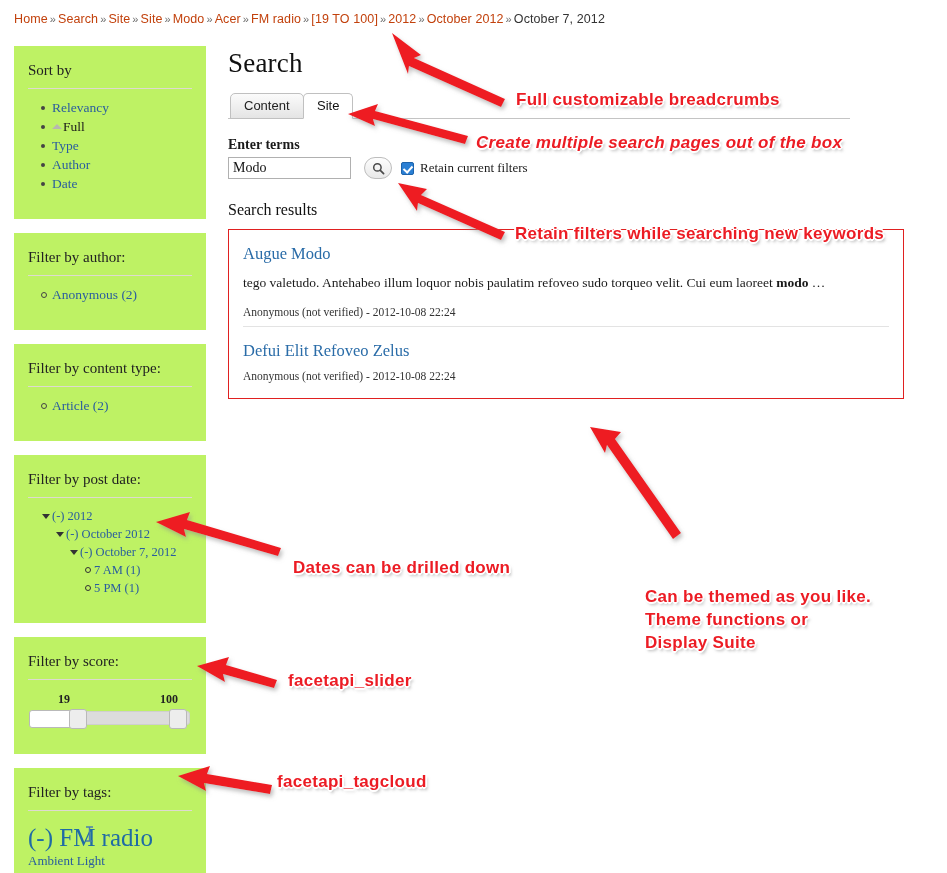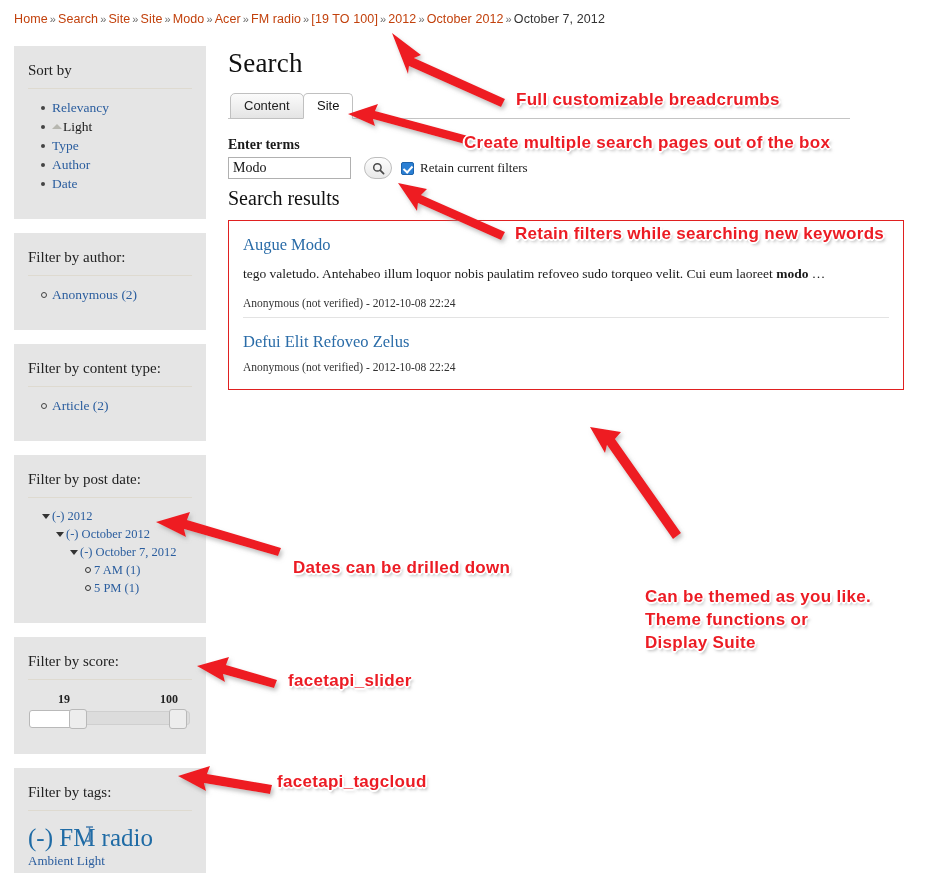--- a/index.html
+++ b/index.html
@@ -30,21 +30,21 @@
   .breadcrumb .sep { color: #6b6b6b; padding: 0 2px; font-size: 11px; }
   .breadcrumb .current { color: #333333; }
 
   
   .sidebar {
     position: absolute;
     left: 14px; top: 46px;
     width: 192px;
   }
   .block {
-    background: #e5e5e5;
+    background: #bef264;
     padding: 16px 14px 18px 14px;
     margin-bottom: 14px;
   }
   .block-title {
     font-family: "Liberation Serif", serif;
     font-size: 15px;
     color: #222222;
     border-bottom: 1px solid #dedad0;
     padding-bottom: 9px;
     margin: 0 0 10px 0;
@@ -261,24 +261,24 @@
   }
   .chk-label {
     margin-left: 6px;
     font-family: "Liberation Serif", serif;
     font-size: 13px;
     color: #1a1a1a;
   }
 
   .results-title {
     font-family: "Liberation Serif", serif;
-    font-size: 20px;
+    font-size: 16px;
     font-weight: normal;
     color: #111;
-    margin: 8px 0 10px 0;
+    margin: 22px 0 10px 0;
   }
   .results-box {
     border: 1px solid #e02020;
     padding: 10px 14px 8px 14px;
     width: 676px;
   }
   .result {
     padding: 4px 0 8px 0;
   }
   .result + .result { border-top: 1px solid #e3e3e3; padding-top: 14px; }
@@ -342,21 +342,21 @@
   <div class="breadcrumb">
     <a href="#">Home</a><span class="sep">»</span><a href="#">Search</a><span class="sep">»</span><a href="#">Site</a><span class="sep">»</span><a href="#">Site</a><span class="sep">»</span><a href="#">Modo</a><span class="sep">»</span><a href="#">Acer</a><span class="sep">»</span><a href="#">FM radio</a><span class="sep">»</span><a href="#">[19 TO 100]</a><span class="sep">»</span><a href="#">2012</a><span class="sep">»</span><a href="#">October 2012</a><span class="sep">»</span><span class="current">October 7, 2012</span>
   </div>
 
   <div class="sidebar">
 
     <div class="block">
       <div class="block-title">Sort by</div>
       <ul class="bullet-disc">
         <li><a href="#" class="lbl">Relevancy</a></li>
-        <li class="active-sort"><span class="sort-arrow"></span><span class="lbl">Light</span></li>
+        <li class="active-sort"><span class="sort-arrow"></span><span class="lbl">Full</span></li>
         <li><a href="#" class="lbl">Type</a></li>
         <li><a href="#" class="lbl">Author</a></li>
         <li><a href="#" class="lbl">Date</a></li>
       </ul>
     </div>
 
     <div class="block">
       <div class="block-title">Filter by author:</div>
       <ul class="bullet-circle">
         <li><a href="#">Anonymous (2)</a></li>
@@ -485,21 +485,21 @@
     <g filter="url(#ds)">
       <path d="M197,666 L229,657 L226,665 L277,680 L274,688 L223,674 L225,682 Z" fill="#ee1d24"></path>
     </g>
 
     <g filter="url(#ds)">
       <path d="M178,776 L210,766 L207,774 L272,785 L270,794 L204,783 L206,791 Z" fill="#ee1d24"></path>
     </g>
   </svg>
 
   <div class="anno" style="left:516px; top:88px;">Full customizable breadcrumbs</div>
-  <div class="anno" style="left:464px; top:131px;">Create multiple search pages out of the box</div>
+  <div class="anno" style="left:476px; top:131px;font-style:italic;">Create multiple search pages out of the box</div>
   <div class="anno" style="left:515px; top:222px;">Retain filters while searching new keywords</div>
   <div class="anno" style="left:293px; top:556px;">Dates can be drilled down</div>
   <div class="anno" style="left:645px; top:585px;">Can be themed as you like.
 Theme functions or
 Display Suite</div>
   <div class="anno" style="left:288px; top:669px;">facetapi_slider</div>
   <div class="anno" style="left:277px; top:770px;">facetapi_tagcloud</div>
 
   <svg class="cursor-ibeam" viewBox="0 0 9 16">
     <path d="M1,1 h7 M4.5,1 v14 M1,15 h7" stroke="#4a7fae" stroke-width="1.4" fill="none"></path>

